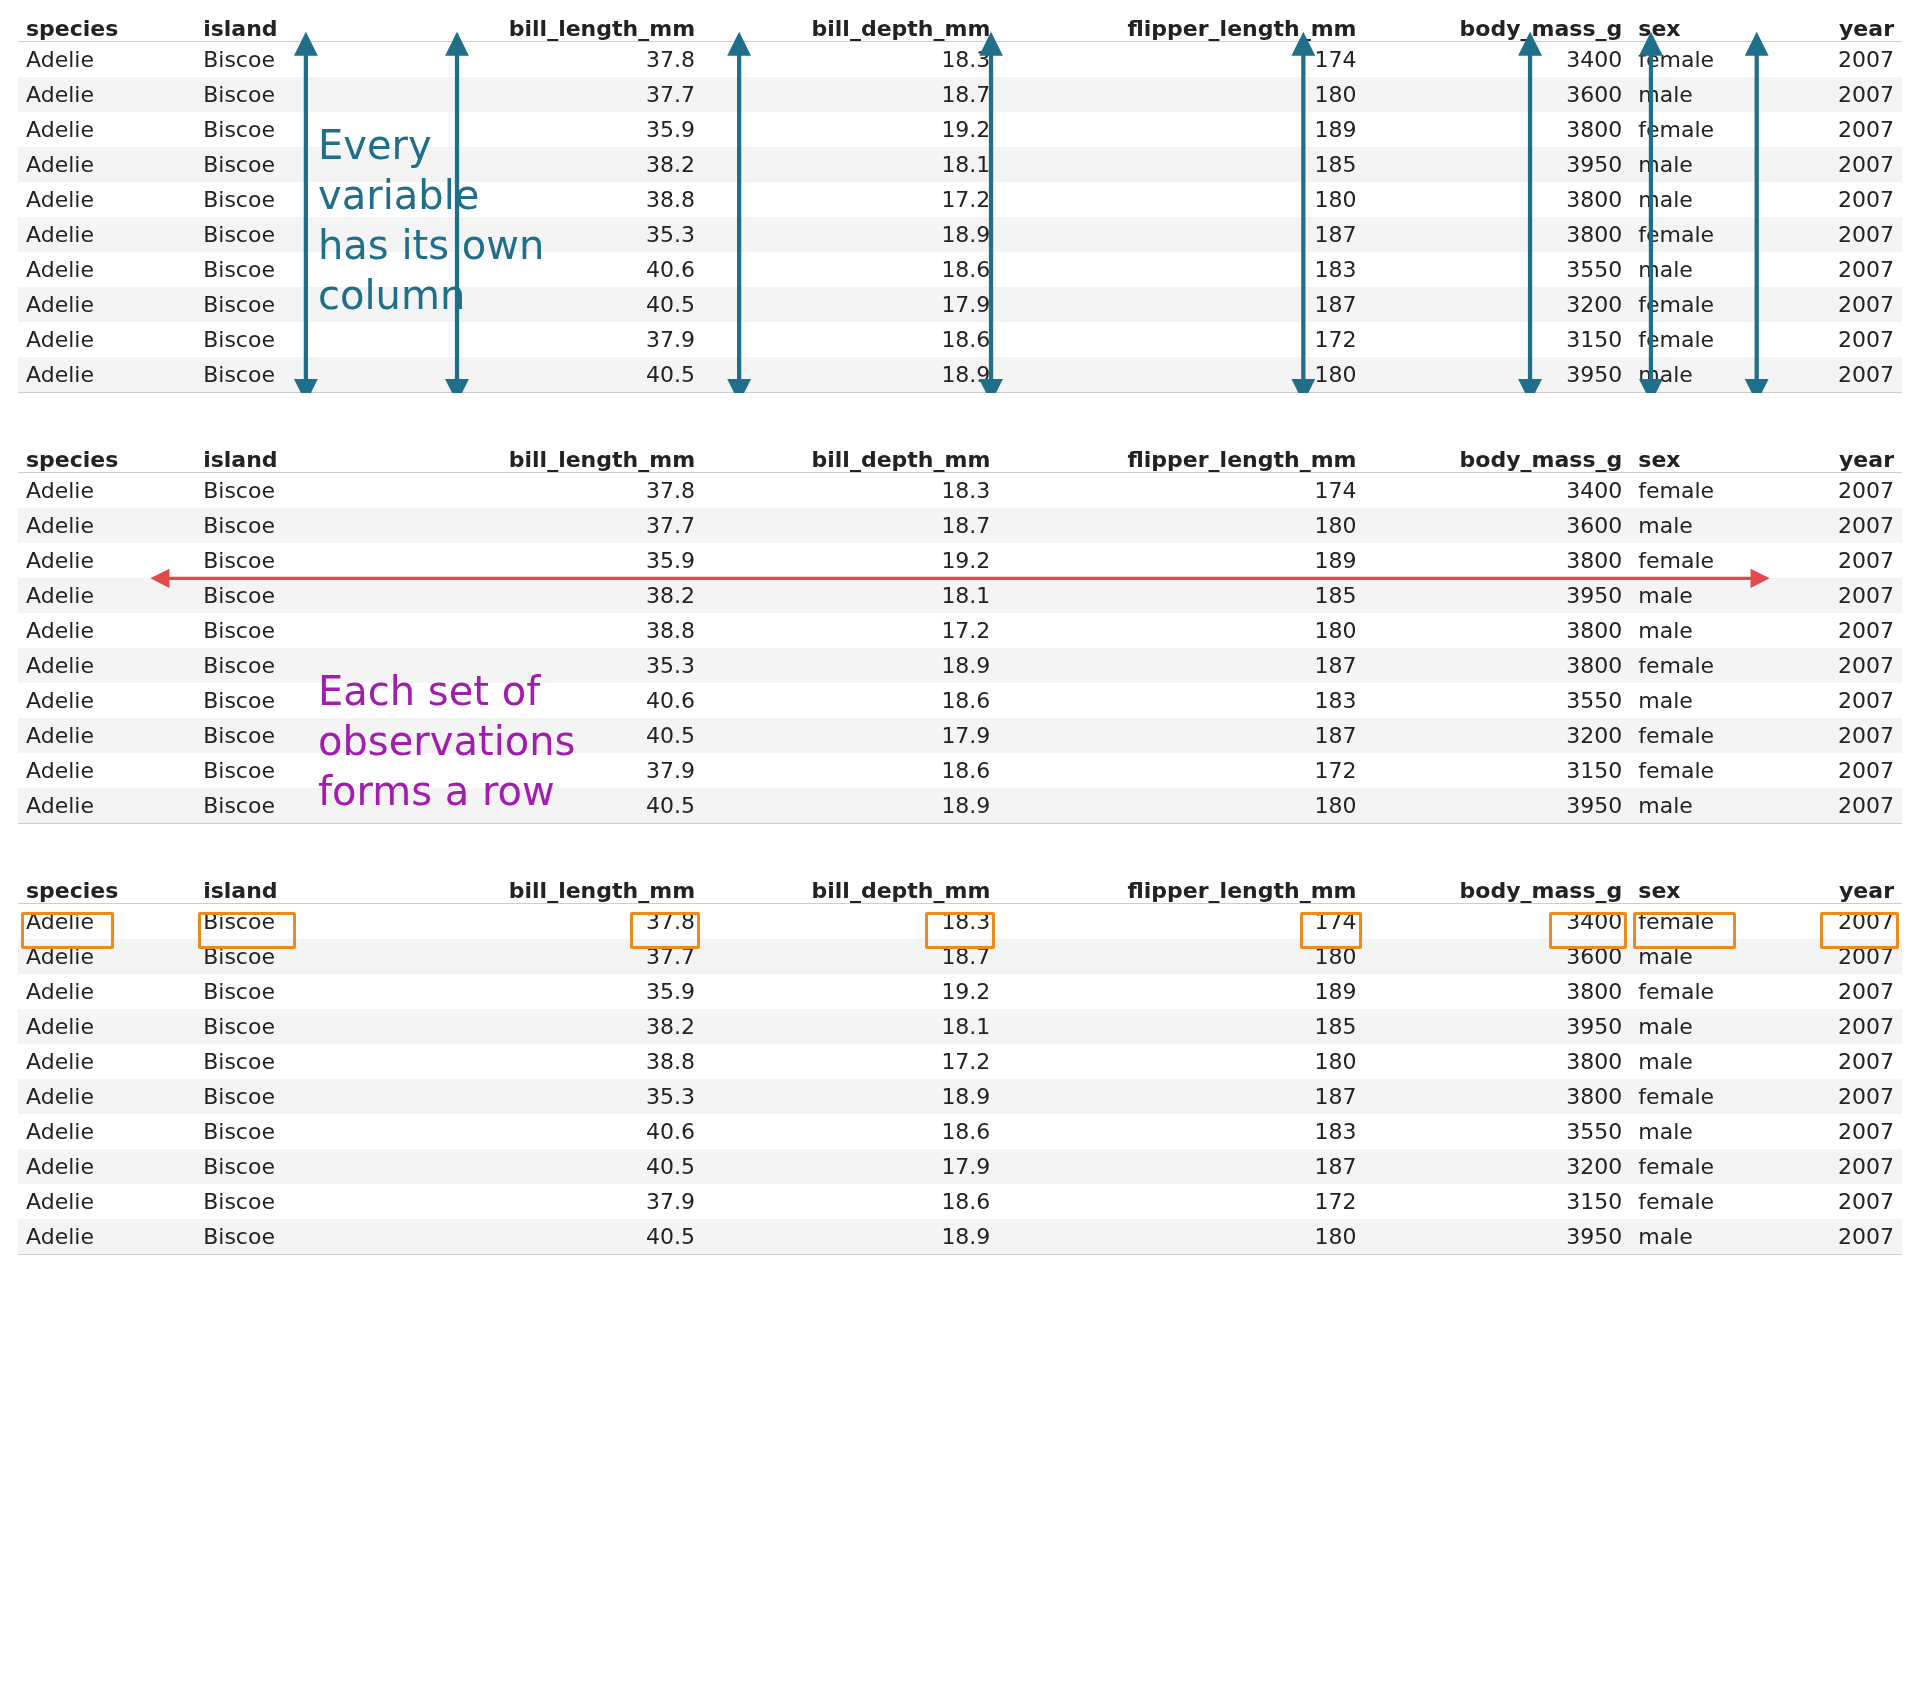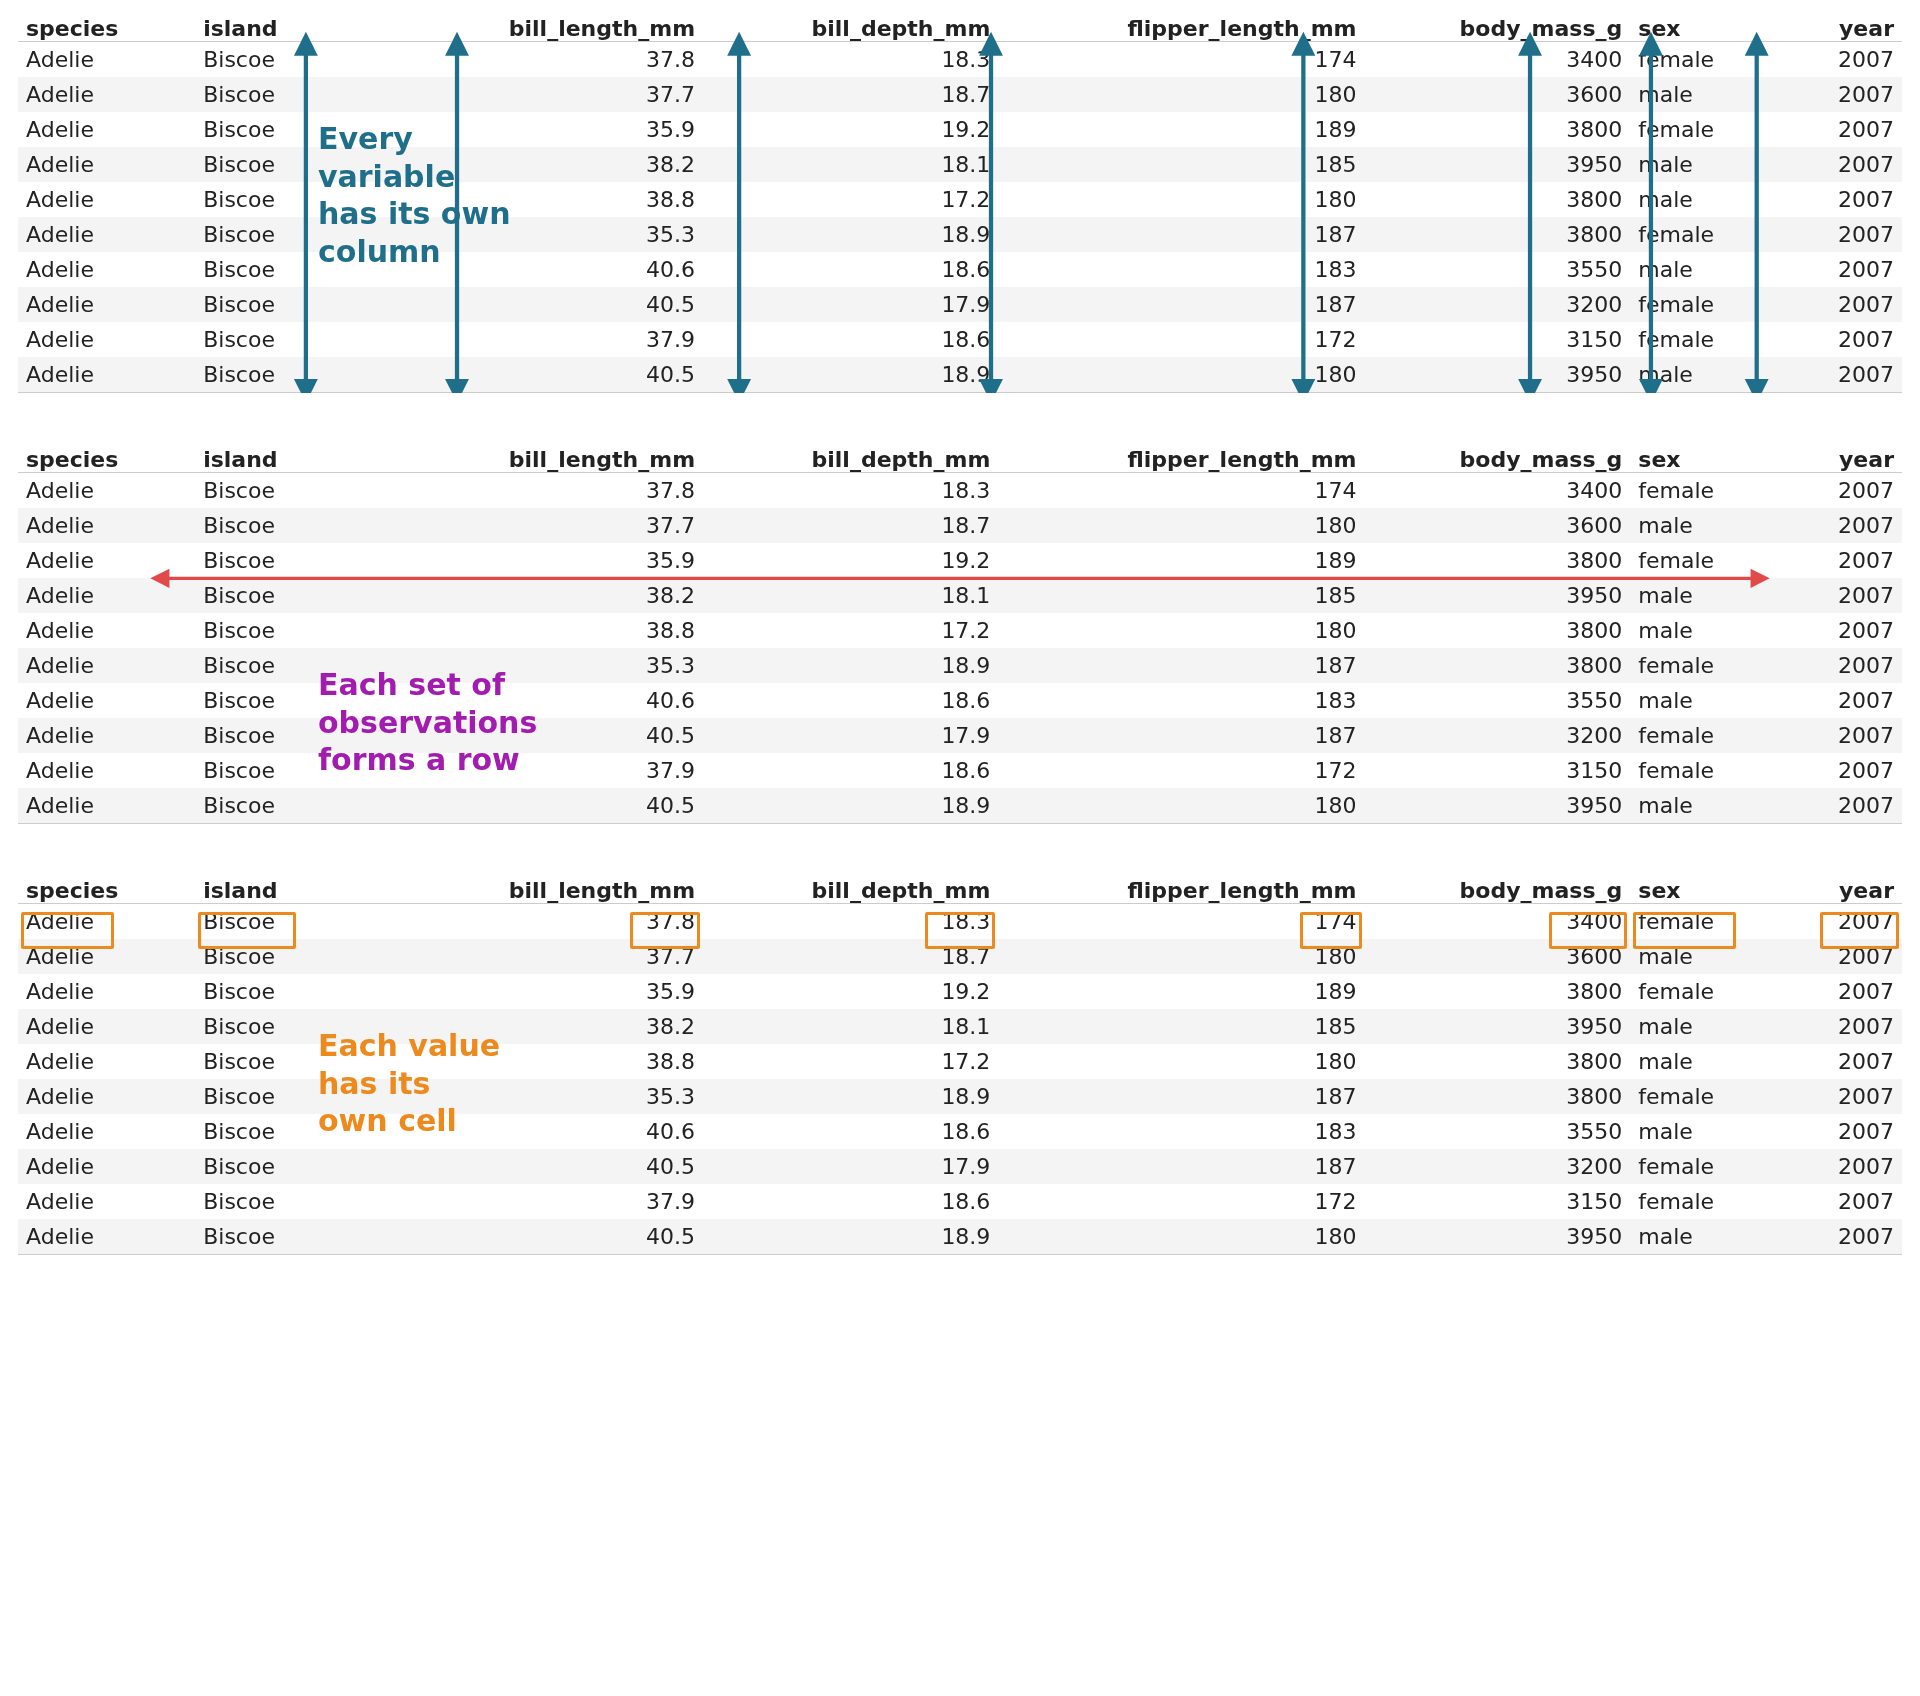--- a/index.html
+++ b/index.html
@@ -60,23 +60,23 @@
   
   .overlay {
     position: absolute;
     inset: 0;
     pointer-events: none;
   }
   .overlay svg { position: absolute; inset: 0; width: 100%; height: 100%; }
 
   .annot {
     position: absolute;
-    font-weight: 700;
+    font-weight: 400;
     line-height: 1.25;
-    font-size: 30px;
+    font-size: 40px;
   }
   .annot.blue  { color: #1f6f8b; }
   .annot.red   { color: #a21caf; }
   .annot.orange{ color: #ec8a1e; }
 
   .cellbox {
     position: absolute;
     border: 3px solid #ec8a1e;
     border-radius: 2px;
   }
@@ -499,21 +499,20 @@
           <td class="num">18.9</td>
           <td class="num">180</td>
           <td class="num">3950</td>
           <td>male</td>
           <td class="num">2007</td>
         </tr>
       </tbody>
   </table>
   <div class="overlay">
     <svg></svg>
-    <div class="annot orange" style="left:300px; top:155px; width:260px;">Each value<br>has its<br>own cell</div>
   <div class="cellbox" style="left: 3px; top: 40px; width: 93.375px; height: 37px;"></div>
       <div class="cellbox" style="left: 180.172px; top: 40px; width: 98.0781px; height: 37px;"></div>
       <div class="cellbox" style="left: 611.938px; top: 40px; width: 70.125px; height: 37px;"></div>
       <div class="cellbox" style="left: 907.234px; top: 40px; width: 70.125px; height: 37px;"></div>
       <div class="cellbox" style="left: 1281.97px; top: 40px; width: 61.5469px; height: 37px;"></div>
       <div class="cellbox" style="left: 1530.56px; top: 40px; width: 78.7188px; height: 37px;"></div>
       <div class="cellbox" style="left: 1615.28px; top: 40px; width: 103.078px; height: 37px;"></div>
       <div class="cellbox" style="left: 1802.28px; top: 40px; width: 78.7188px; height: 37px;"></div>
     </div>
 </div>

